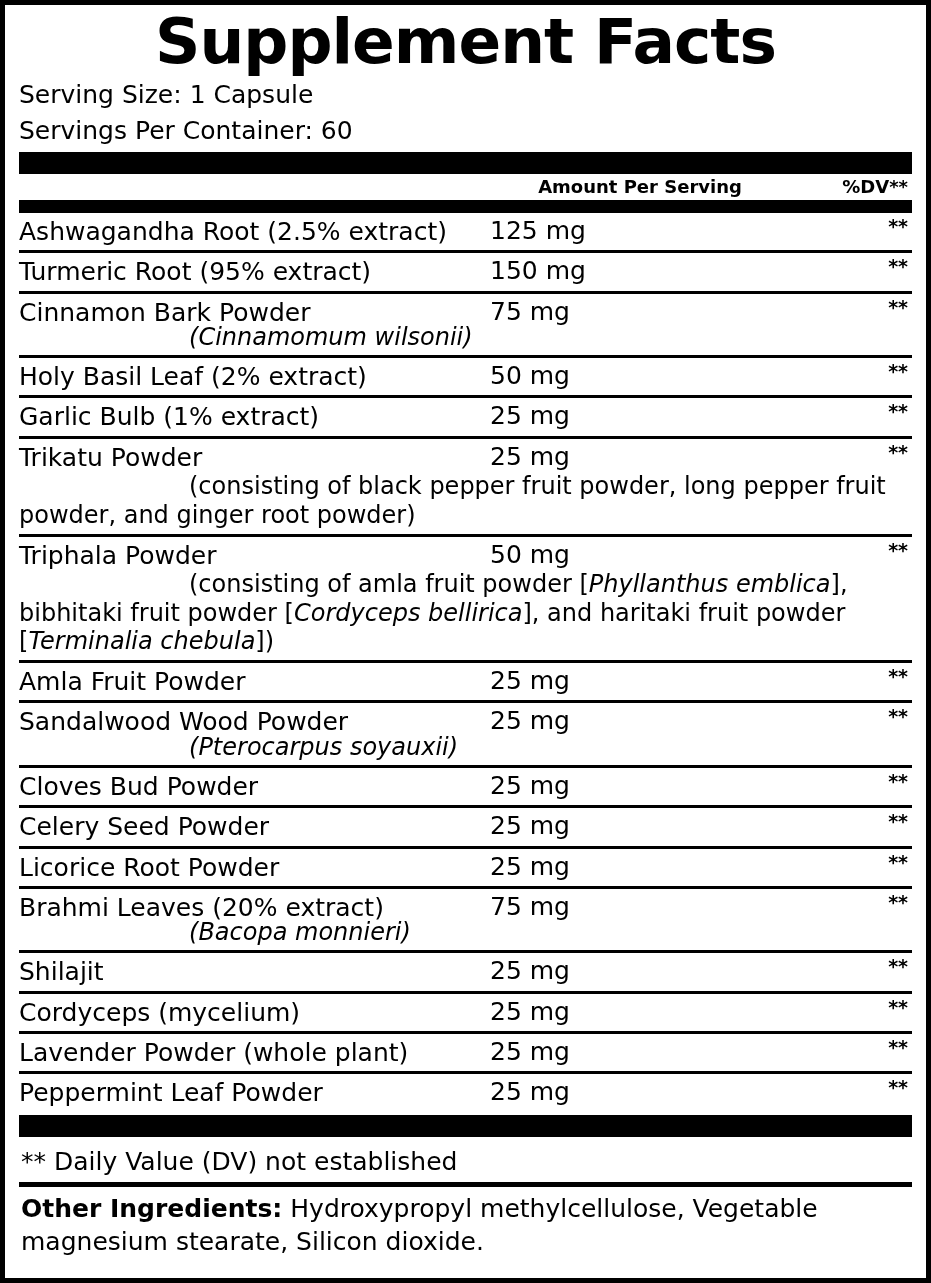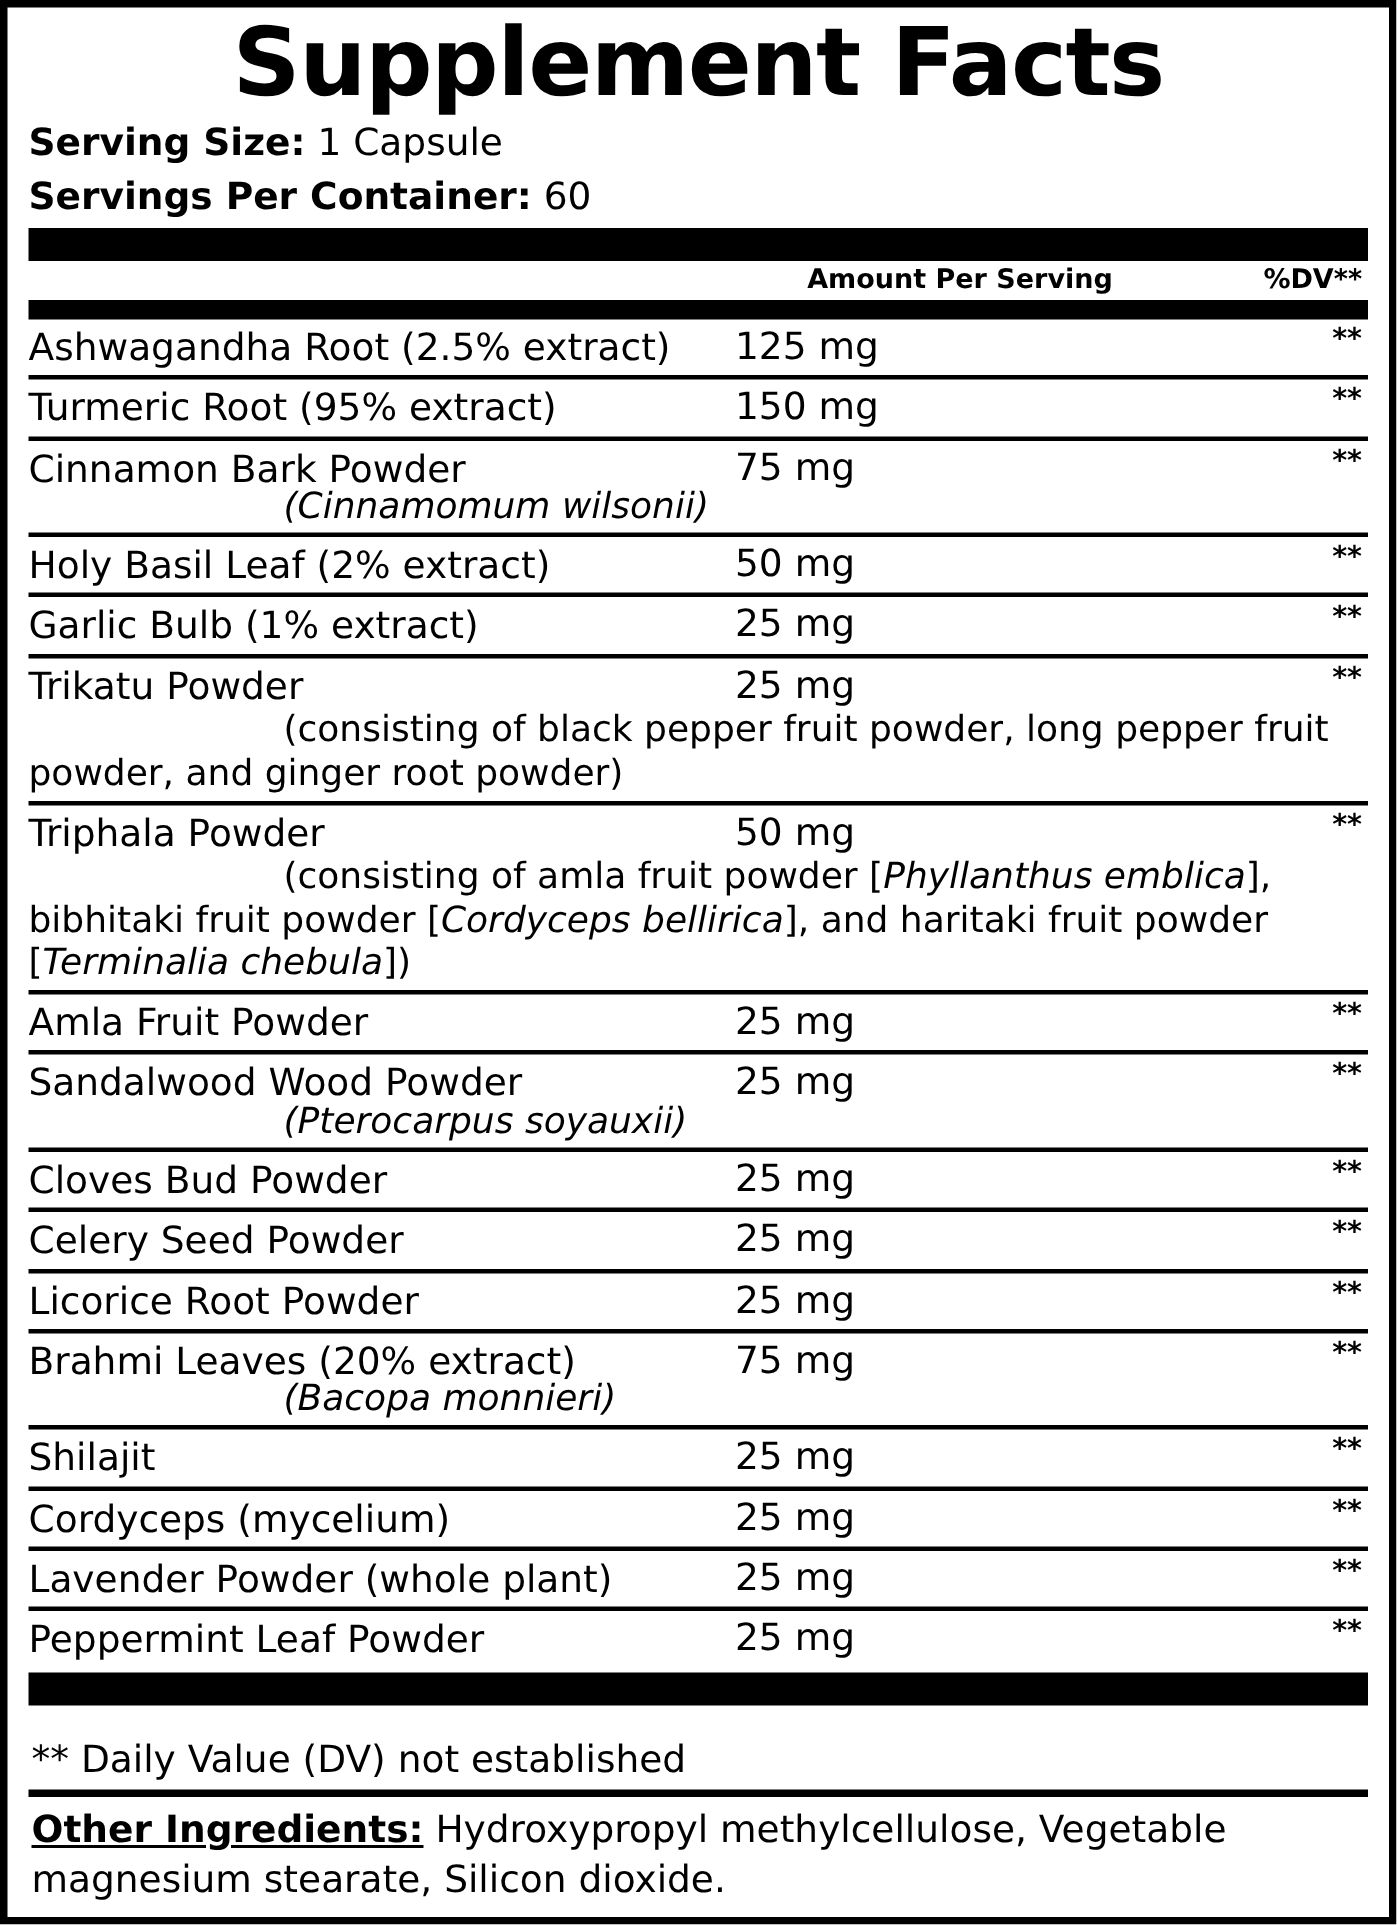--- a/index.html
+++ b/index.html
@@ -31,21 +31,21 @@
     text-align: center;
     margin: 0 0 2px 0;
     white-space: nowrap;
   }
   .serving-line {
     font-size: 25px;
     line-height: 1.42;
     font-weight: normal;
   }
   .serving-line b {
-    font-weight: bold;
+    font-weight: normal;
   }
   .bar-thick {
     height: 22px;
     background: #000000;
     margin-top: 4px;
   }
   .bar-mid {
     height: 13px;
     background: #000000;
   }
@@ -114,28 +114,28 @@
     display: block;
     font-size: 24px;
     line-height: 1.2;
   }
   .sub-wide .ind {
     padding-left: 170px;
   }
   .sub-wide i { font-style: italic; }
   .footnote {
     font-size: 25px;
-    padding: 21px 0 6px 2px;
+    padding: 10px 0 6px 2px;
   }
   .other {
     font-size: 25px;
     line-height: 1.3;
     padding: 6px 0 0 2px;
   }
-  .other b { font-weight: bold; text-decoration: underline; }
+  .other b { font-weight: bold; }
 </style>
 </head>
 <body>
 
 <div id="panel">
   <div class="inner">
 
     <div class="title">Supplement Facts</div>
 
     <div class="serving-line">

